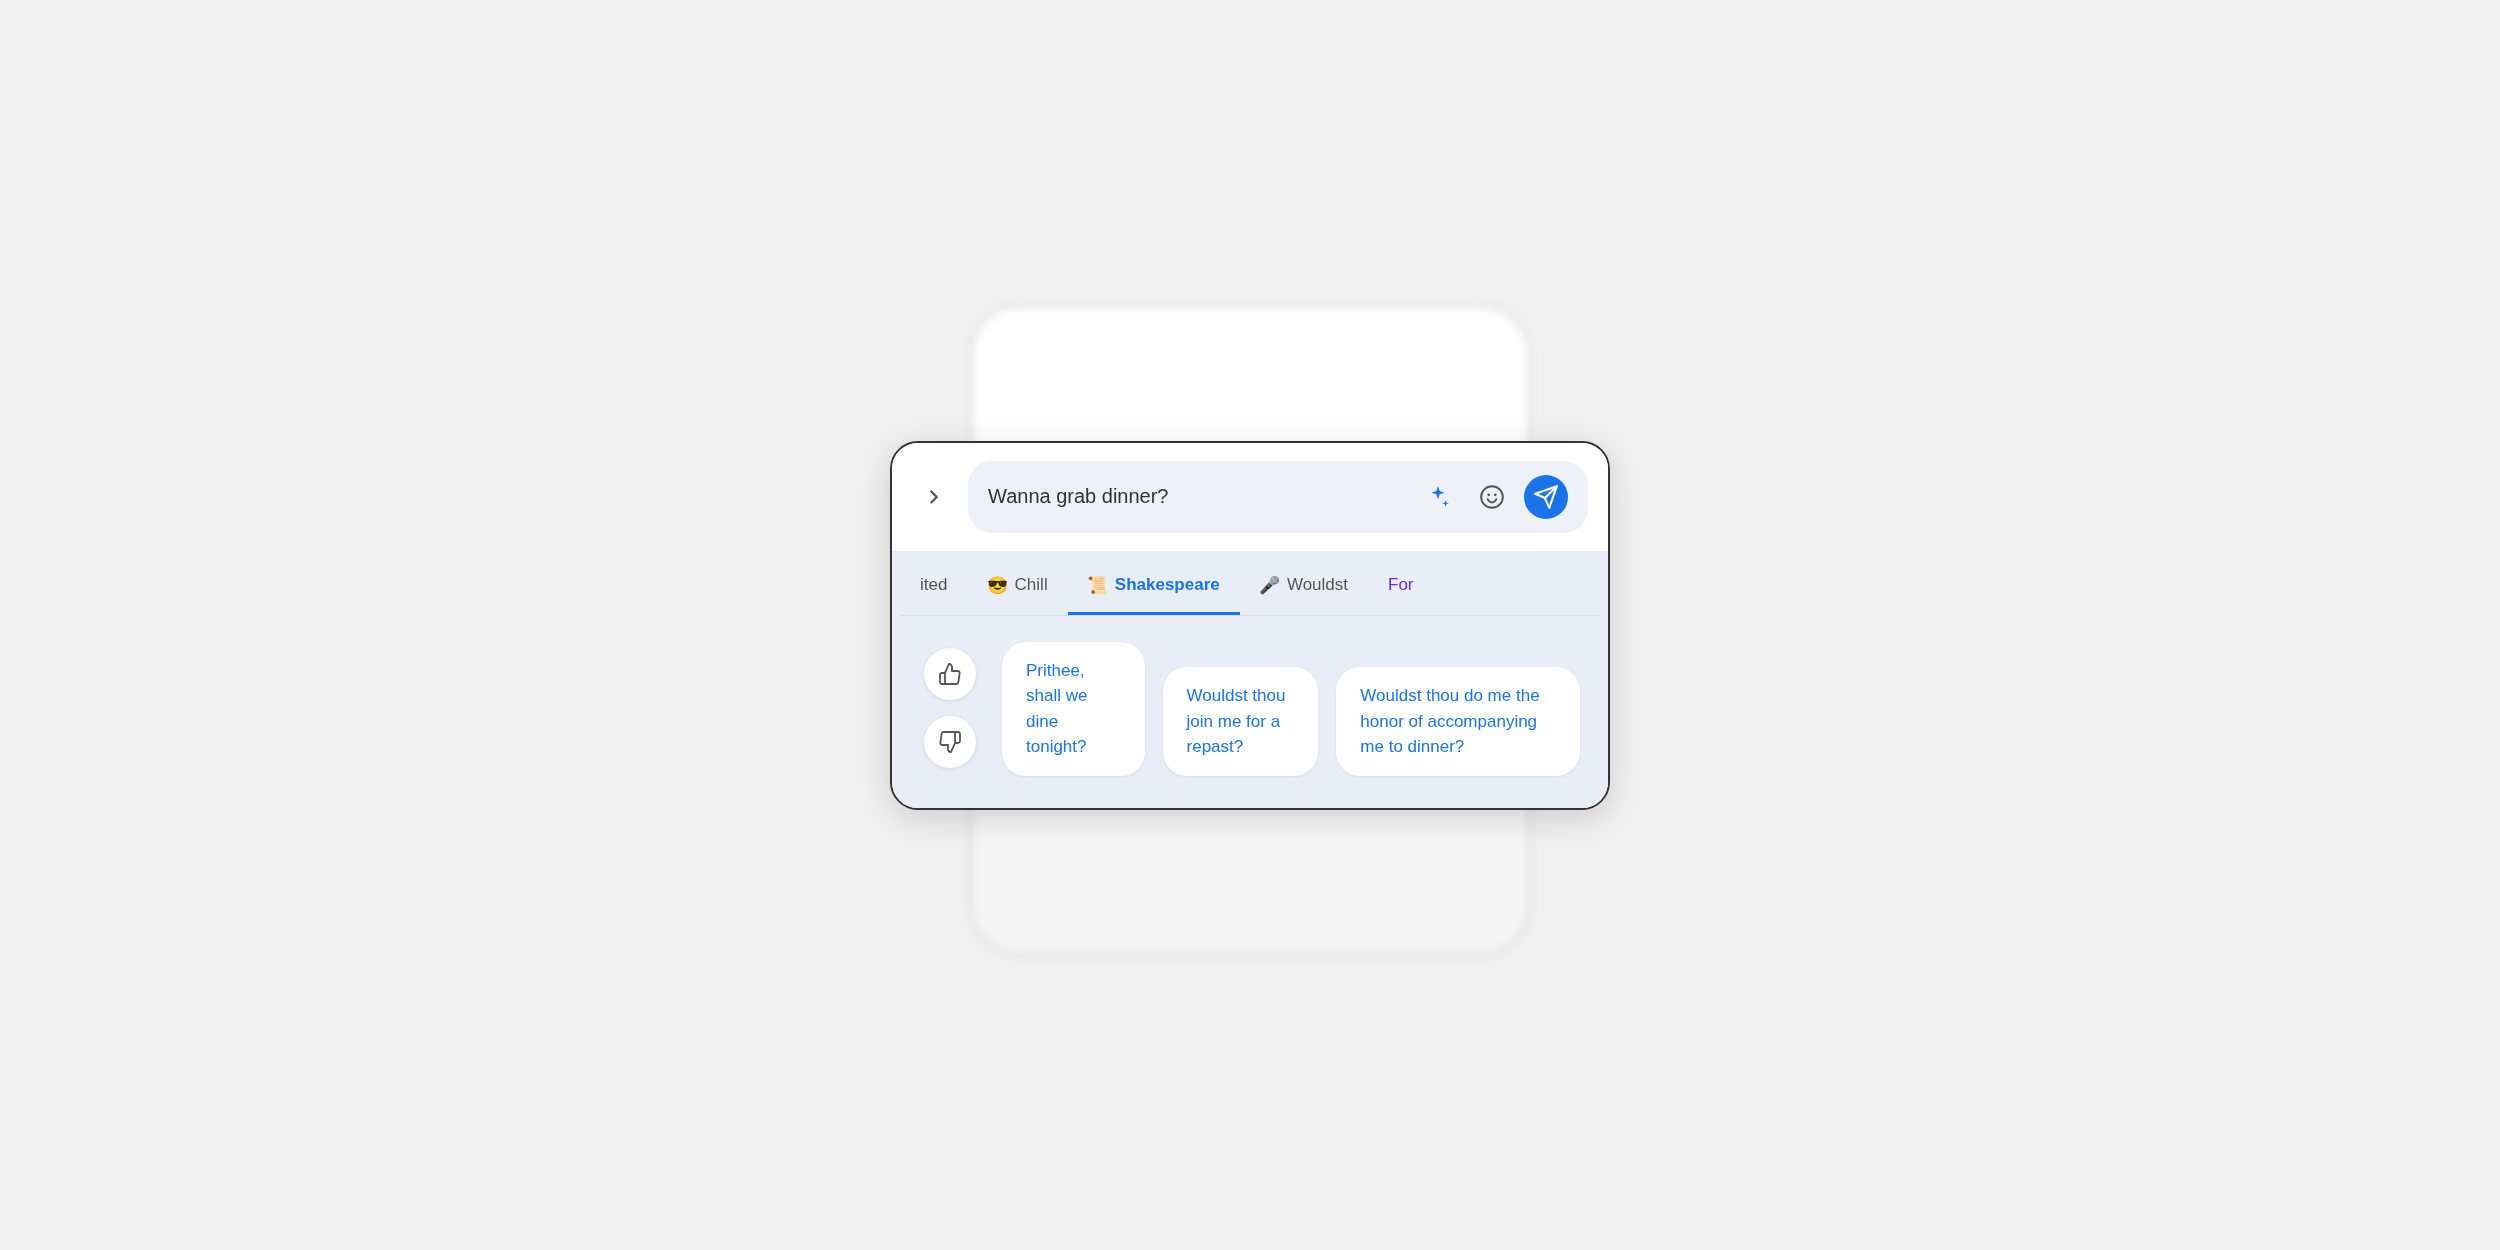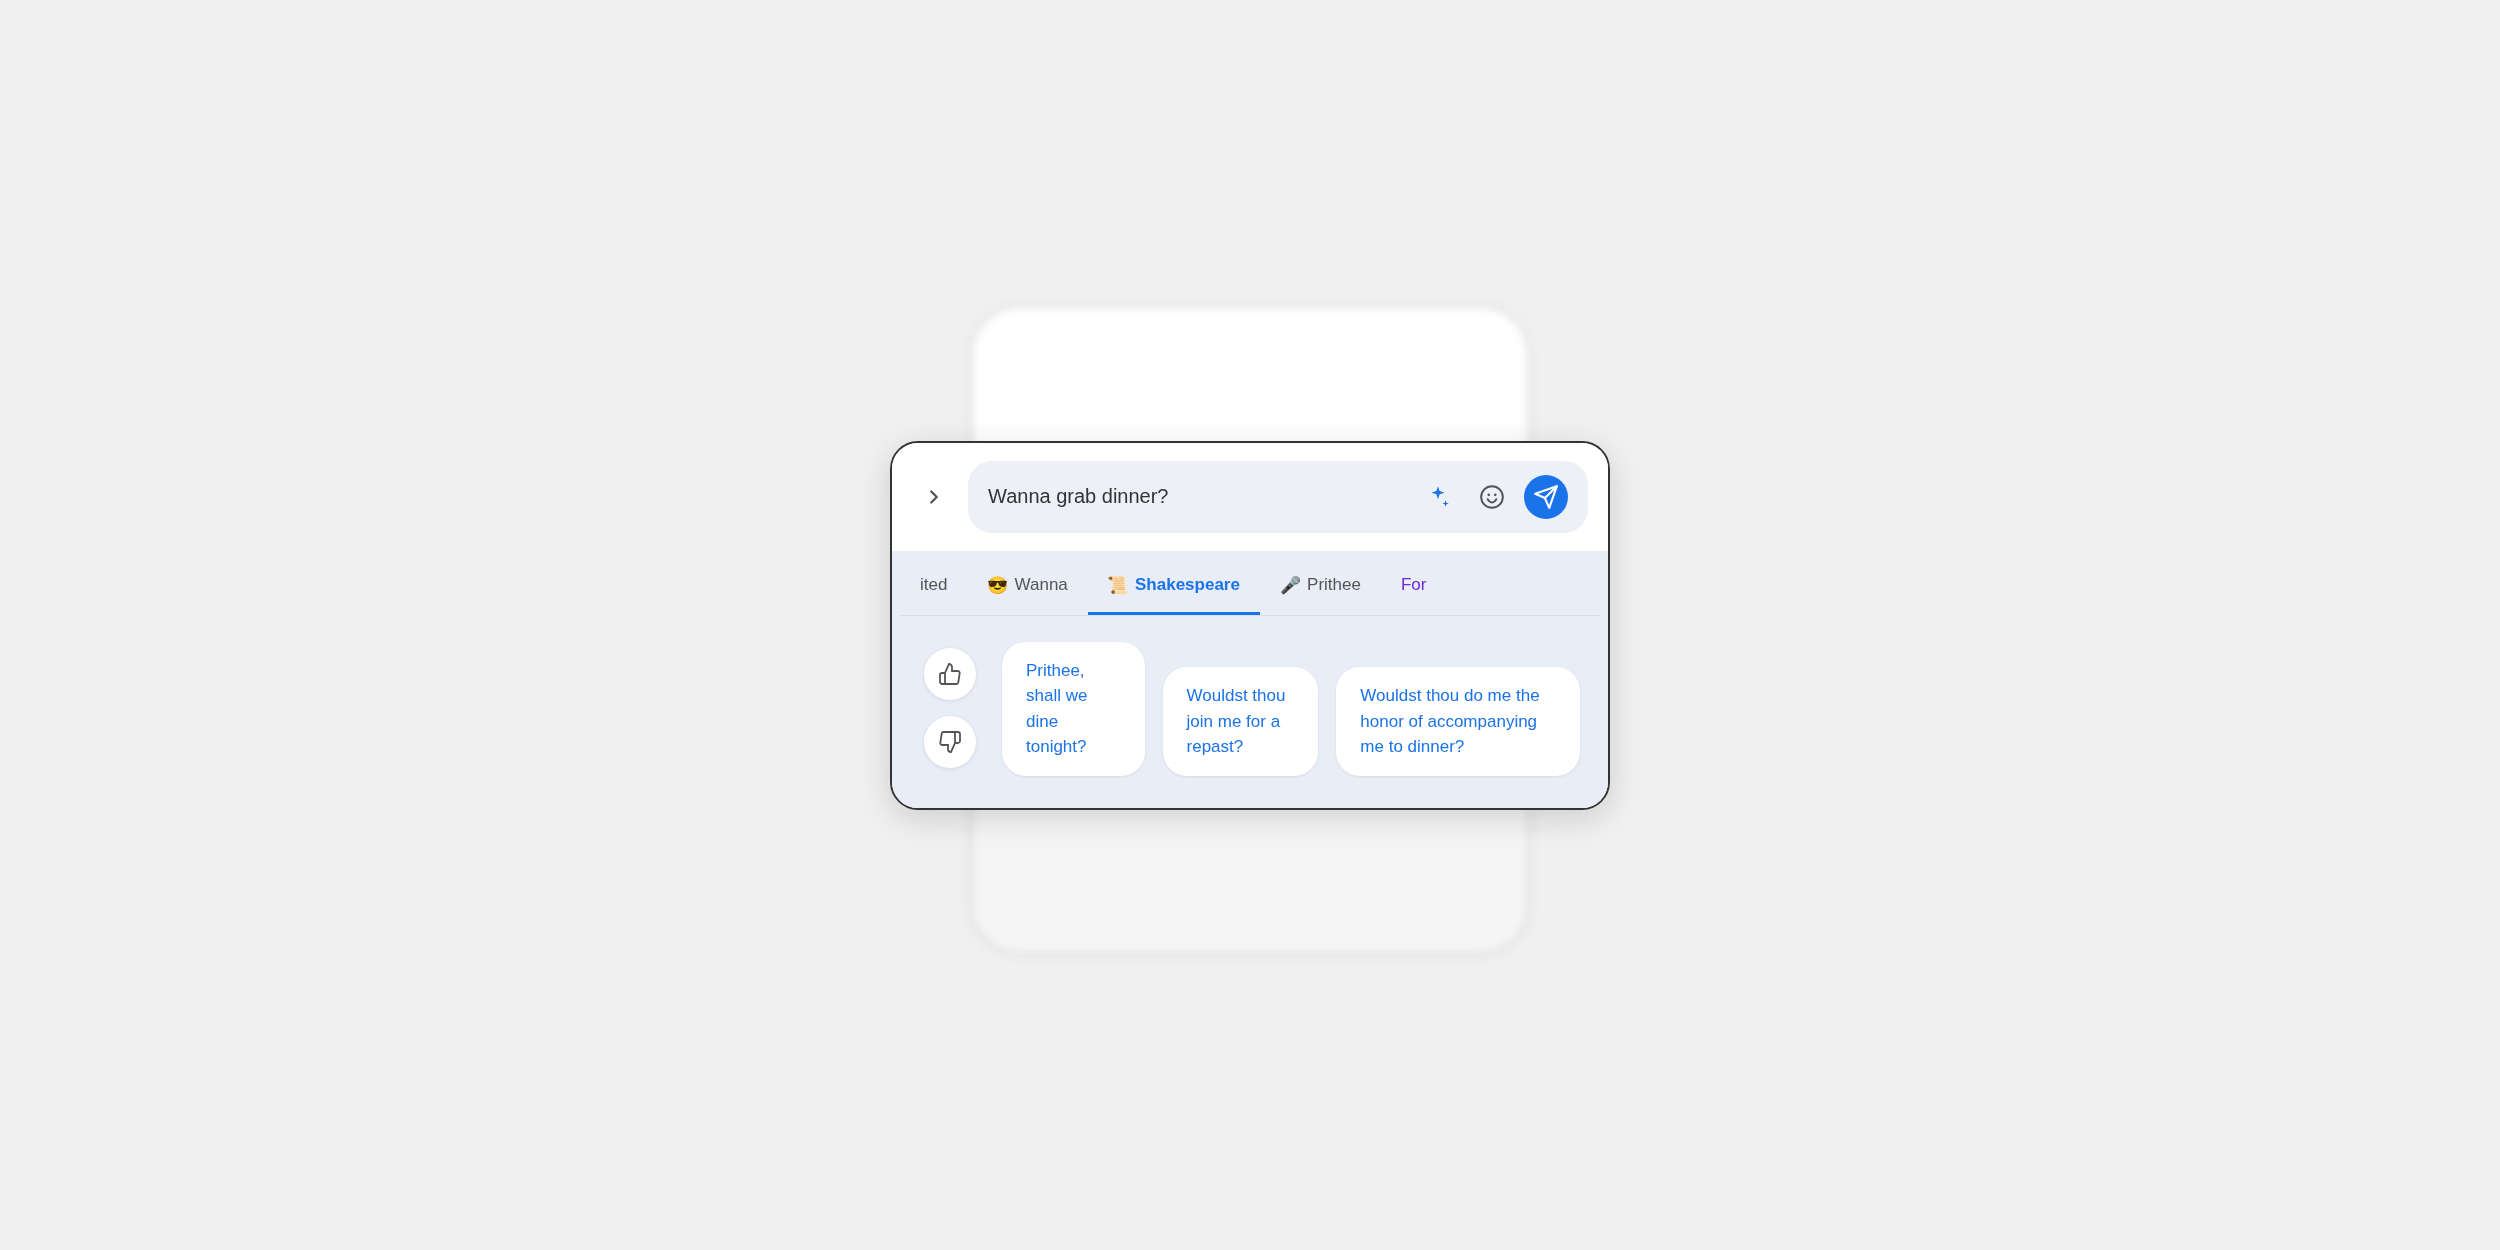--- a/index.html
+++ b/index.html
@@ -271,29 +271,29 @@
   </div>
 
   <div class="suggestions-area">
 
     <div class="style-tabs">
       <div class="tab-item partial-left">
         <span>ited</span>
       </div>
       <div class="tab-item">
         <span>😎</span>
-        <span>Wanna</span>
+        <span>Chill</span>
       </div>
       <div class="tab-item active">
         <span>📜</span>
         <span>Shakespeare</span>
       </div>
       <div class="tab-item">
         <span>🎤</span>
-        <span>Prithee</span>
+        <span>Wouldst</span>
       </div>
       <div class="tab-item partial-right">
         <span>For</span>
       </div>
     </div>
 
     <div class="suggestions-content">
 
       <div class="feedback-sidebar">
         <div class="feedback-btn">

